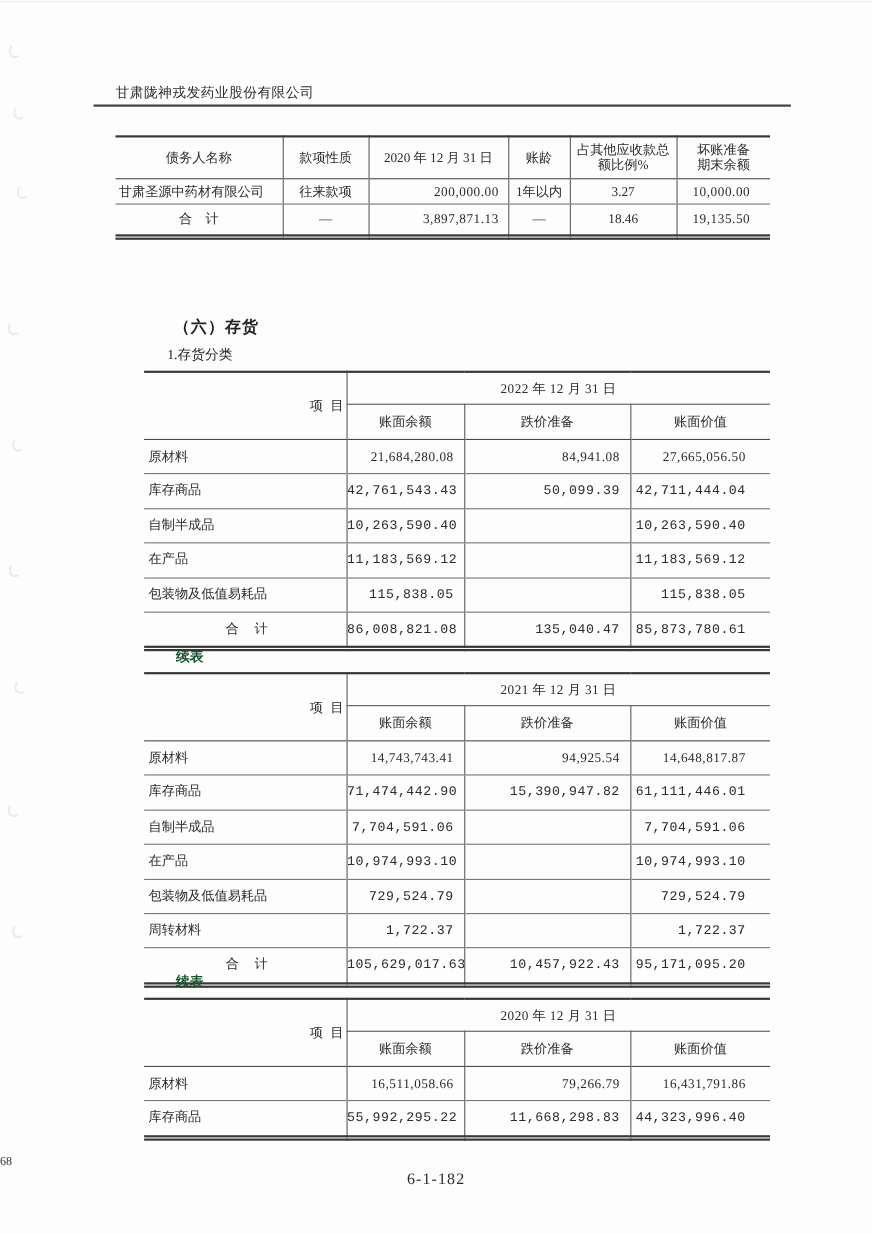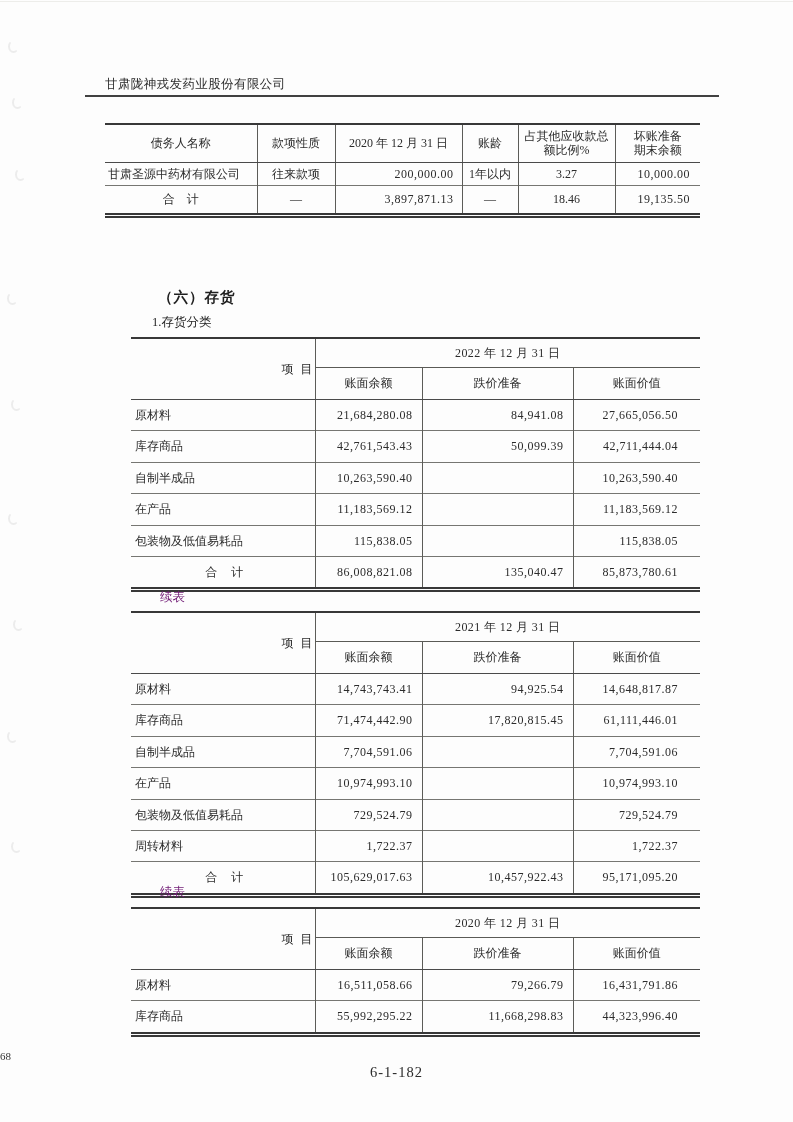--- a/index.html
+++ b/index.html
@@ -30,45 +30,45 @@
   
   .debtor-table { position:absolute; top:123px; left:105px; width:595px;
     border-top:2px solid #383838; border-bottom:5px double #383838; }
   .debtor-table th { padding:4px 2px; text-align:center; line-height:1.2; border-bottom:1px solid #4a4a4a; }
   .debtor-table td { padding:4px 6px; line-height:1.22; vertical-align:middle; }
   .debtor-table tbody tr + tr td { border-top:1px solid #767672; }
   .debtor-table .vl { border-left:1px solid #5c5c58; }
   .debtor-table .c-name { text-align:left; padding-left:3px; }
   .debtor-table .c-center { text-align:center; }
   .debtor-table .c-num { text-align:right; padding-right:8px; letter-spacing:.5px; }
-  .debtor-table .c-bad { text-align:right; padding-right:10px; letter-spacing:.5px; }
+  .debtor-table .c-bad { text-align:center; padding-right:10px; letter-spacing:.5px; }
   .debtor-table .total-row td { padding-top:6px; padding-bottom:6px; }
 
   
   .inv-table { position:absolute; left:131px; width:569px;
     border-top:2px solid #383838; border-bottom:5px double #383838; }
   .inv-table .period-cell { padding:6px 0 5px; letter-spacing:.4px;
     border-left:1px solid #5c5c58; border-bottom:1px solid #5a5a56; }
   .inv-table .item-head { text-align:right; letter-spacing:2px; }
   .inv-table .sub-head { text-align:center; padding:7px 0; border-left:1px solid #5c5c58; border-bottom:1px solid #4a4a4a;margin-left:27px; }
   .inv-table .item-head { border-bottom:1px solid #4a4a4a; }
   .inv-table td { padding:8px 0; line-height:1.2; vertical-align:middle; }
-  .inv-table tbody tr + tr td { border-top:1px solid #767672; }
+  .inv-table tbody tr + tr td { border-top:1px solid #767672;font-family:Liberation Mono, monospace; }
   .inv-table .c-item { text-align:left; padding-left:4px; }
   .inv-table .c-num { text-align:right; padding-right:9px; letter-spacing:.5px; border-left:1px solid #5c5c58; }
   .inv-table .c-value { padding-right:22px; }
   .inv-table .total-row .c-item { text-align:center; letter-spacing:1px; }
 
   .t2022 { top:337px; }
   .t2021 { top:611px; }
   .t2020 { top:907px; }
 
   .section-heading { position:absolute; top:288px; left:158px; font-size:14.5px; font-weight:bold; letter-spacing:1px; color:#1f1f1f; }
   .section-sub { position:absolute; top:314px; left:152px; font-size:12.5px; }
-  .cont-label { position:absolute; left:160px; font-size:12.5px; font-weight:normal; color:#701a75; }
+  .cont-label { position:absolute; left:160px; font-size:12.5px; font-weight:bold; color:#14532d; }
   .cont-1 { top:589px; }
   .cont-2 { top:884px; }
 
   .page-num { position:absolute; top:1050px; left:0; width:100%; text-align:left; font-size:11px; color:#333; }
   .doc-num { position:absolute; top:1064px; left:0; width:100%; text-align:center; font-size:14.5px; letter-spacing:1px; color:#2a2a2a; }
 </style>
 </head>
 <body>
 
 <div class="page-edge-top"></div>
@@ -213,21 +213,21 @@
   <tbody>
     <tr>
       <td class="c-item">原材料</td>
       <td class="c-num">14,743,743.41</td>
       <td class="c-num">94,925.54</td>
       <td class="c-num c-value">14,648,817.87</td>
     </tr>
     <tr>
       <td class="c-item">库存商品</td>
       <td class="c-num">71,474,442.90</td>
-      <td class="c-num">17,820,815.45</td>
+      <td class="c-num">15,390,947.82</td>
       <td class="c-num c-value">61,111,446.01</td>
     </tr>
     <tr>
       <td class="c-item">自制半成品</td>
       <td class="c-num">7,704,591.06</td>
       <td class="c-num"></td>
       <td class="c-num c-value">7,704,591.06</td>
     </tr>
     <tr>
       <td class="c-item">在产品</td>

